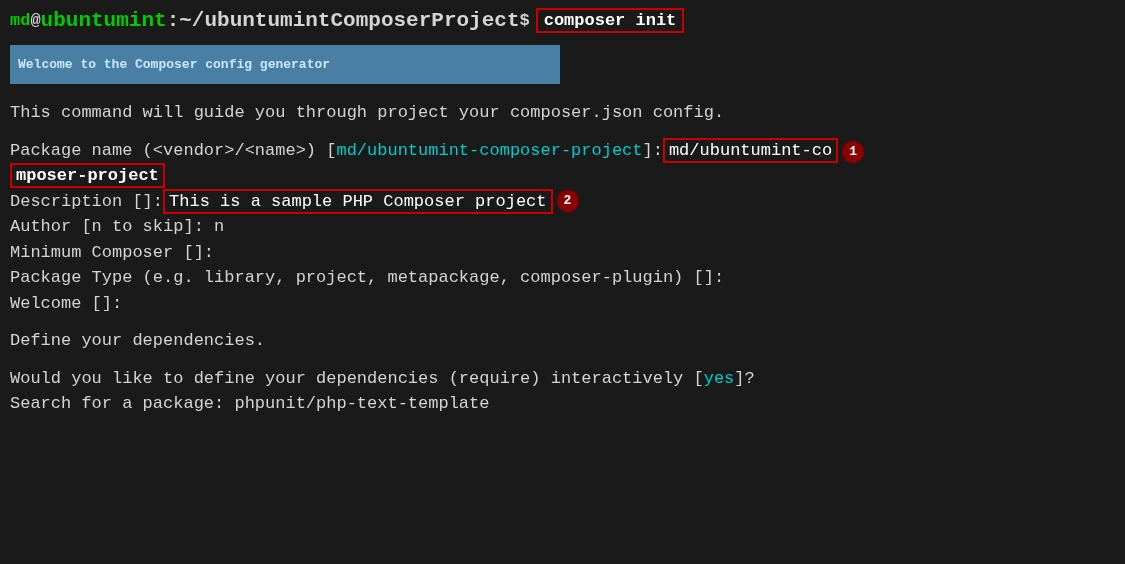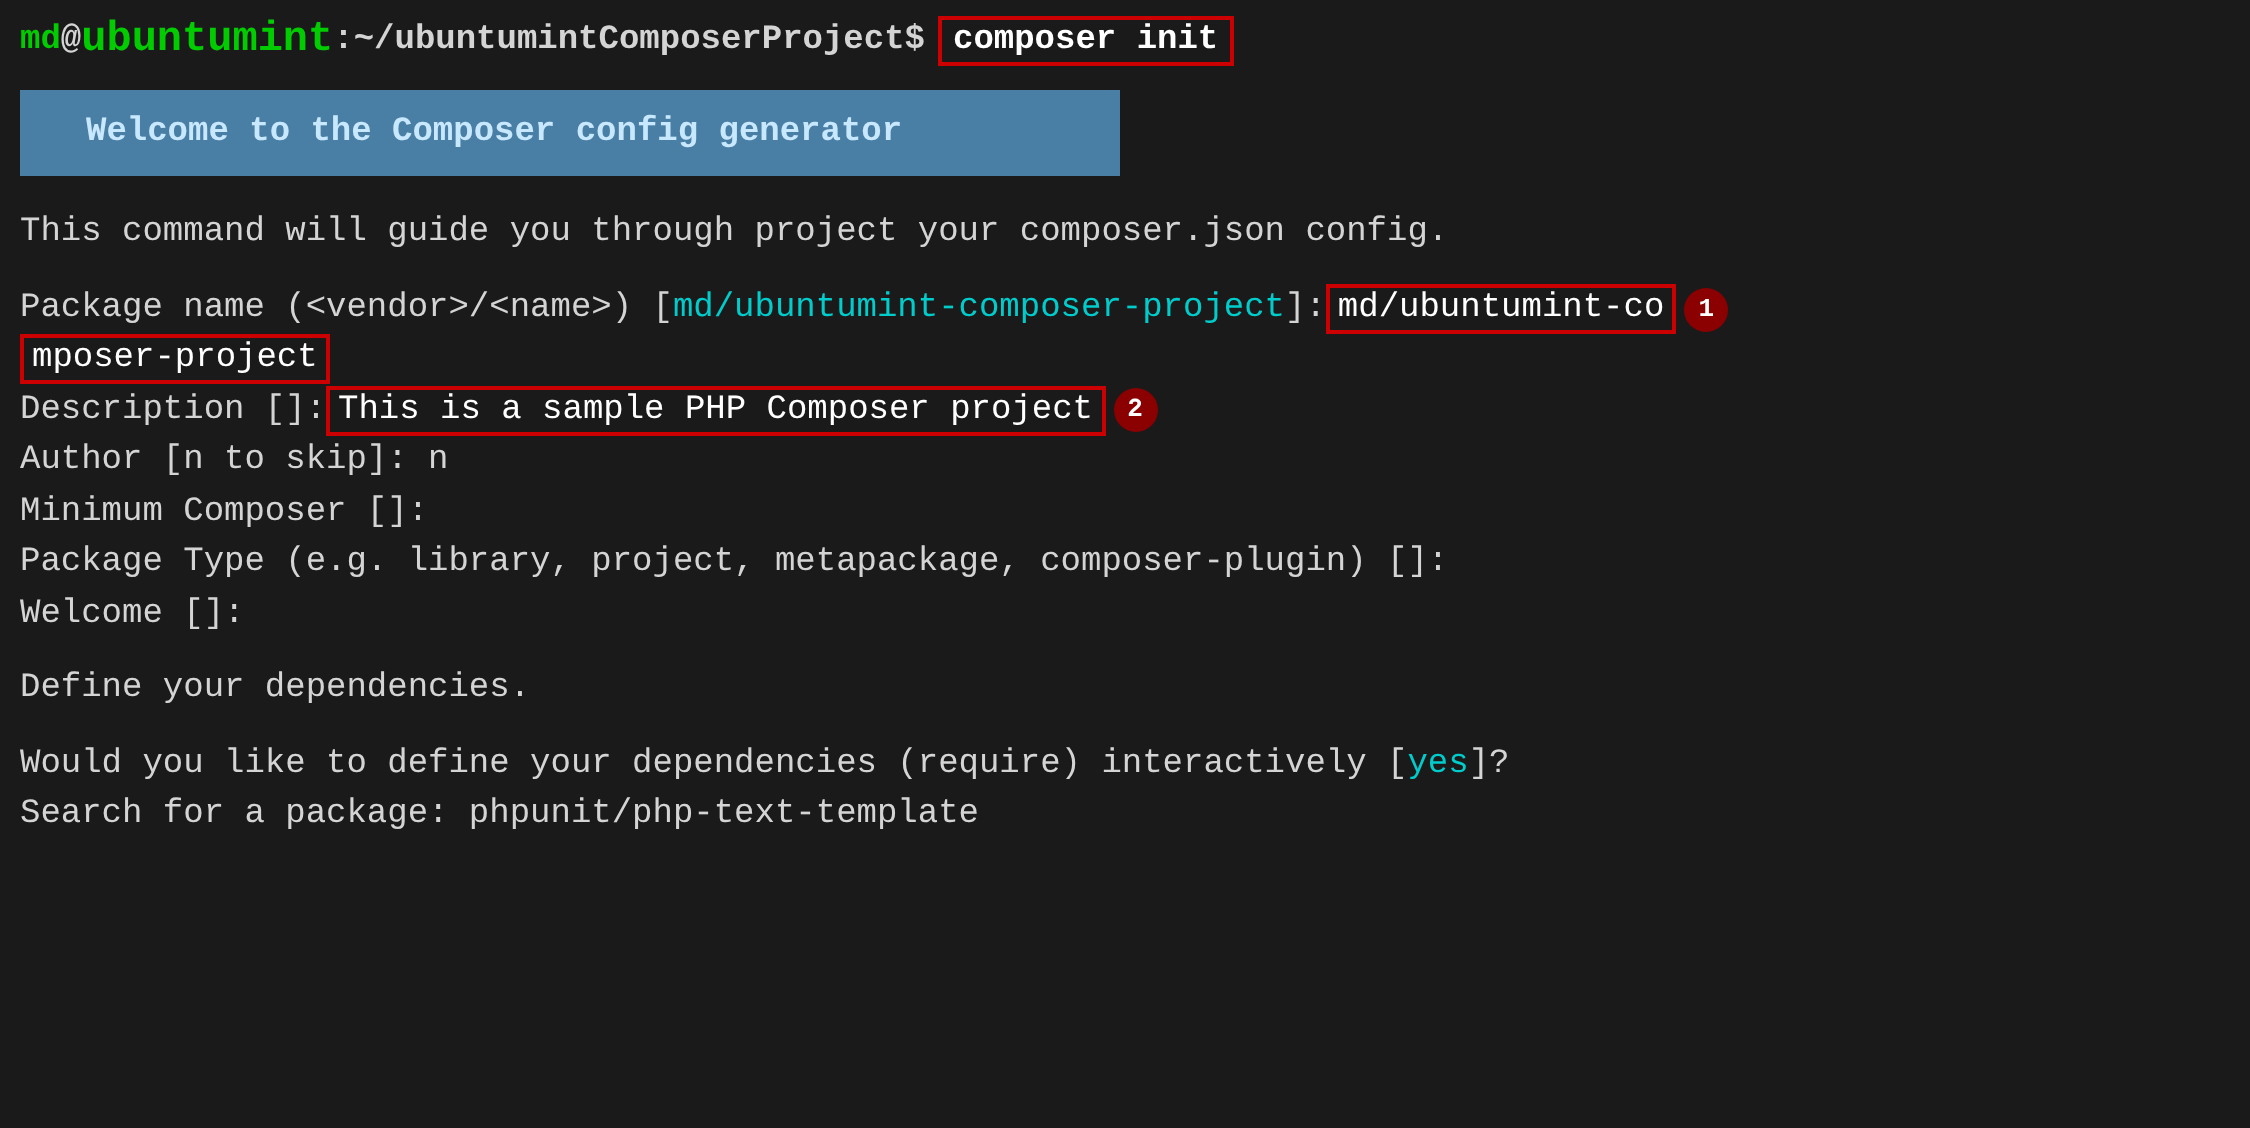--- a/index.html
+++ b/index.html
@@ -42,21 +42,21 @@
 
     .prompt-host {
       color: #00cc00;
       font-weight: bold;
       font-size: 21px;
     }
 
     .prompt-path {
       color: #d4d4d4;
       font-weight: bold;
-      font-size: 17px;
+      font-size: 21px;
     }
 
     .prompt-dollar {
       color: #d4d4d4;
       font-weight: bold;
       font-size: 17px;
       margin-right: 6px;
     }
 
     .cmd-highlighted {
@@ -65,39 +65,40 @@
       border: 2px solid #cc0000;
       padding: 1px 6px;
       font-size: 17px;
       font-weight: bold;
       text-align: center;
     }
 
     .welcome-box {
       background-color: #4a7fa5;
       color: #c8e8ff;
-      padding: 12px 33px;
+      padding: 12px 8px;
       margin: 4px 0 16px 0;
-      font-size: 17px;
+      font-size: 13px;
       font-weight: bold;
       display: inline-block;
       min-width: 550px;
     }
 
     .line-normal {
       color: #d4d4d4;
       font-size: 17px;
       margin-bottom: 0px;
       line-height: 1.5;
     }
 
     .line-wrap {
       color: #d4d4d4;
       font-size: 17px;
       line-height: 1.5;
+      font-weight: bold;
     }
 
     .highlight-cyan {
       color: #00cccc;
     }
 
     .input-highlight {
       color: #ffffff;
       border: 2px solid #cc0000;
       padding: 1px 4px;

